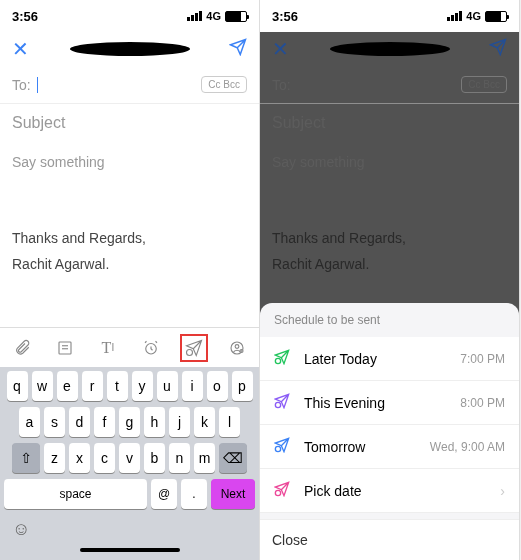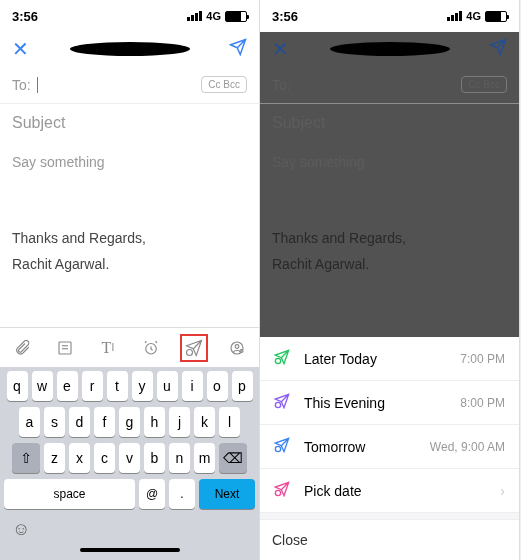--- a/index.html
+++ b/index.html
@@ -157,21 +157,21 @@
             <div class="key">b</div>
             <div class="key">n</div>
             <div class="key">m</div>
           </div>
         <div class="key wide">⌫</div>
       </div>
       <div class="kb-bottom">
         <div class="key space">space</div>
         <div class="key" style="width:26px">@</div>
         <div class="key" style="width:26px">.</div>
-        <div class="key" style="width:56px;background:#0ea5e9">Next</div>
+        <div class="key" style="width:44px;background:#d946ef">Next</div>
       </div>
       <div class="emoji-row">
         <span style="font-size:18px;color:#666">☺</span>
       </div>
       <div class="home-ind"></div>
     </div>
   </div>
 </div>
 
 <div class="phone dimmed">
@@ -205,20 +205,21 @@
       <span class="cc-btn">Cc Bcc</span>
     </div>
     <div class="subject-row">Subject</div>
     <div class="body-area">
       <div class="placeholder-txt">Say something</div>
       <div class="sig-line">Thanks and Regards,</div>
       <div class="sig-line">Rachit Agarwal.</div>
     </div>
   </div>
   <div class="sheet">
+    <div class="sheet-header">Schedule to be sent</div>
     <div class="sheet-list" id="sheet-list">
         <div class="sheet-item">
           <span class="sheet-item-icon"><svg width="16" height="16" viewBox="0 0 24 24" fill="none" stroke="#22c55e" stroke-width="2">
               <path d="M22 2L11 13M22 2l-7 20-4-9-9-4 20-7z"></path>
               <circle cx="6" cy="18" r="4"></circle>
             </svg></span>
           <span>Later Today</span>
           <span class="sheet-time">7:00 PM</span>
         </div>
         <div class="sheet-item">

